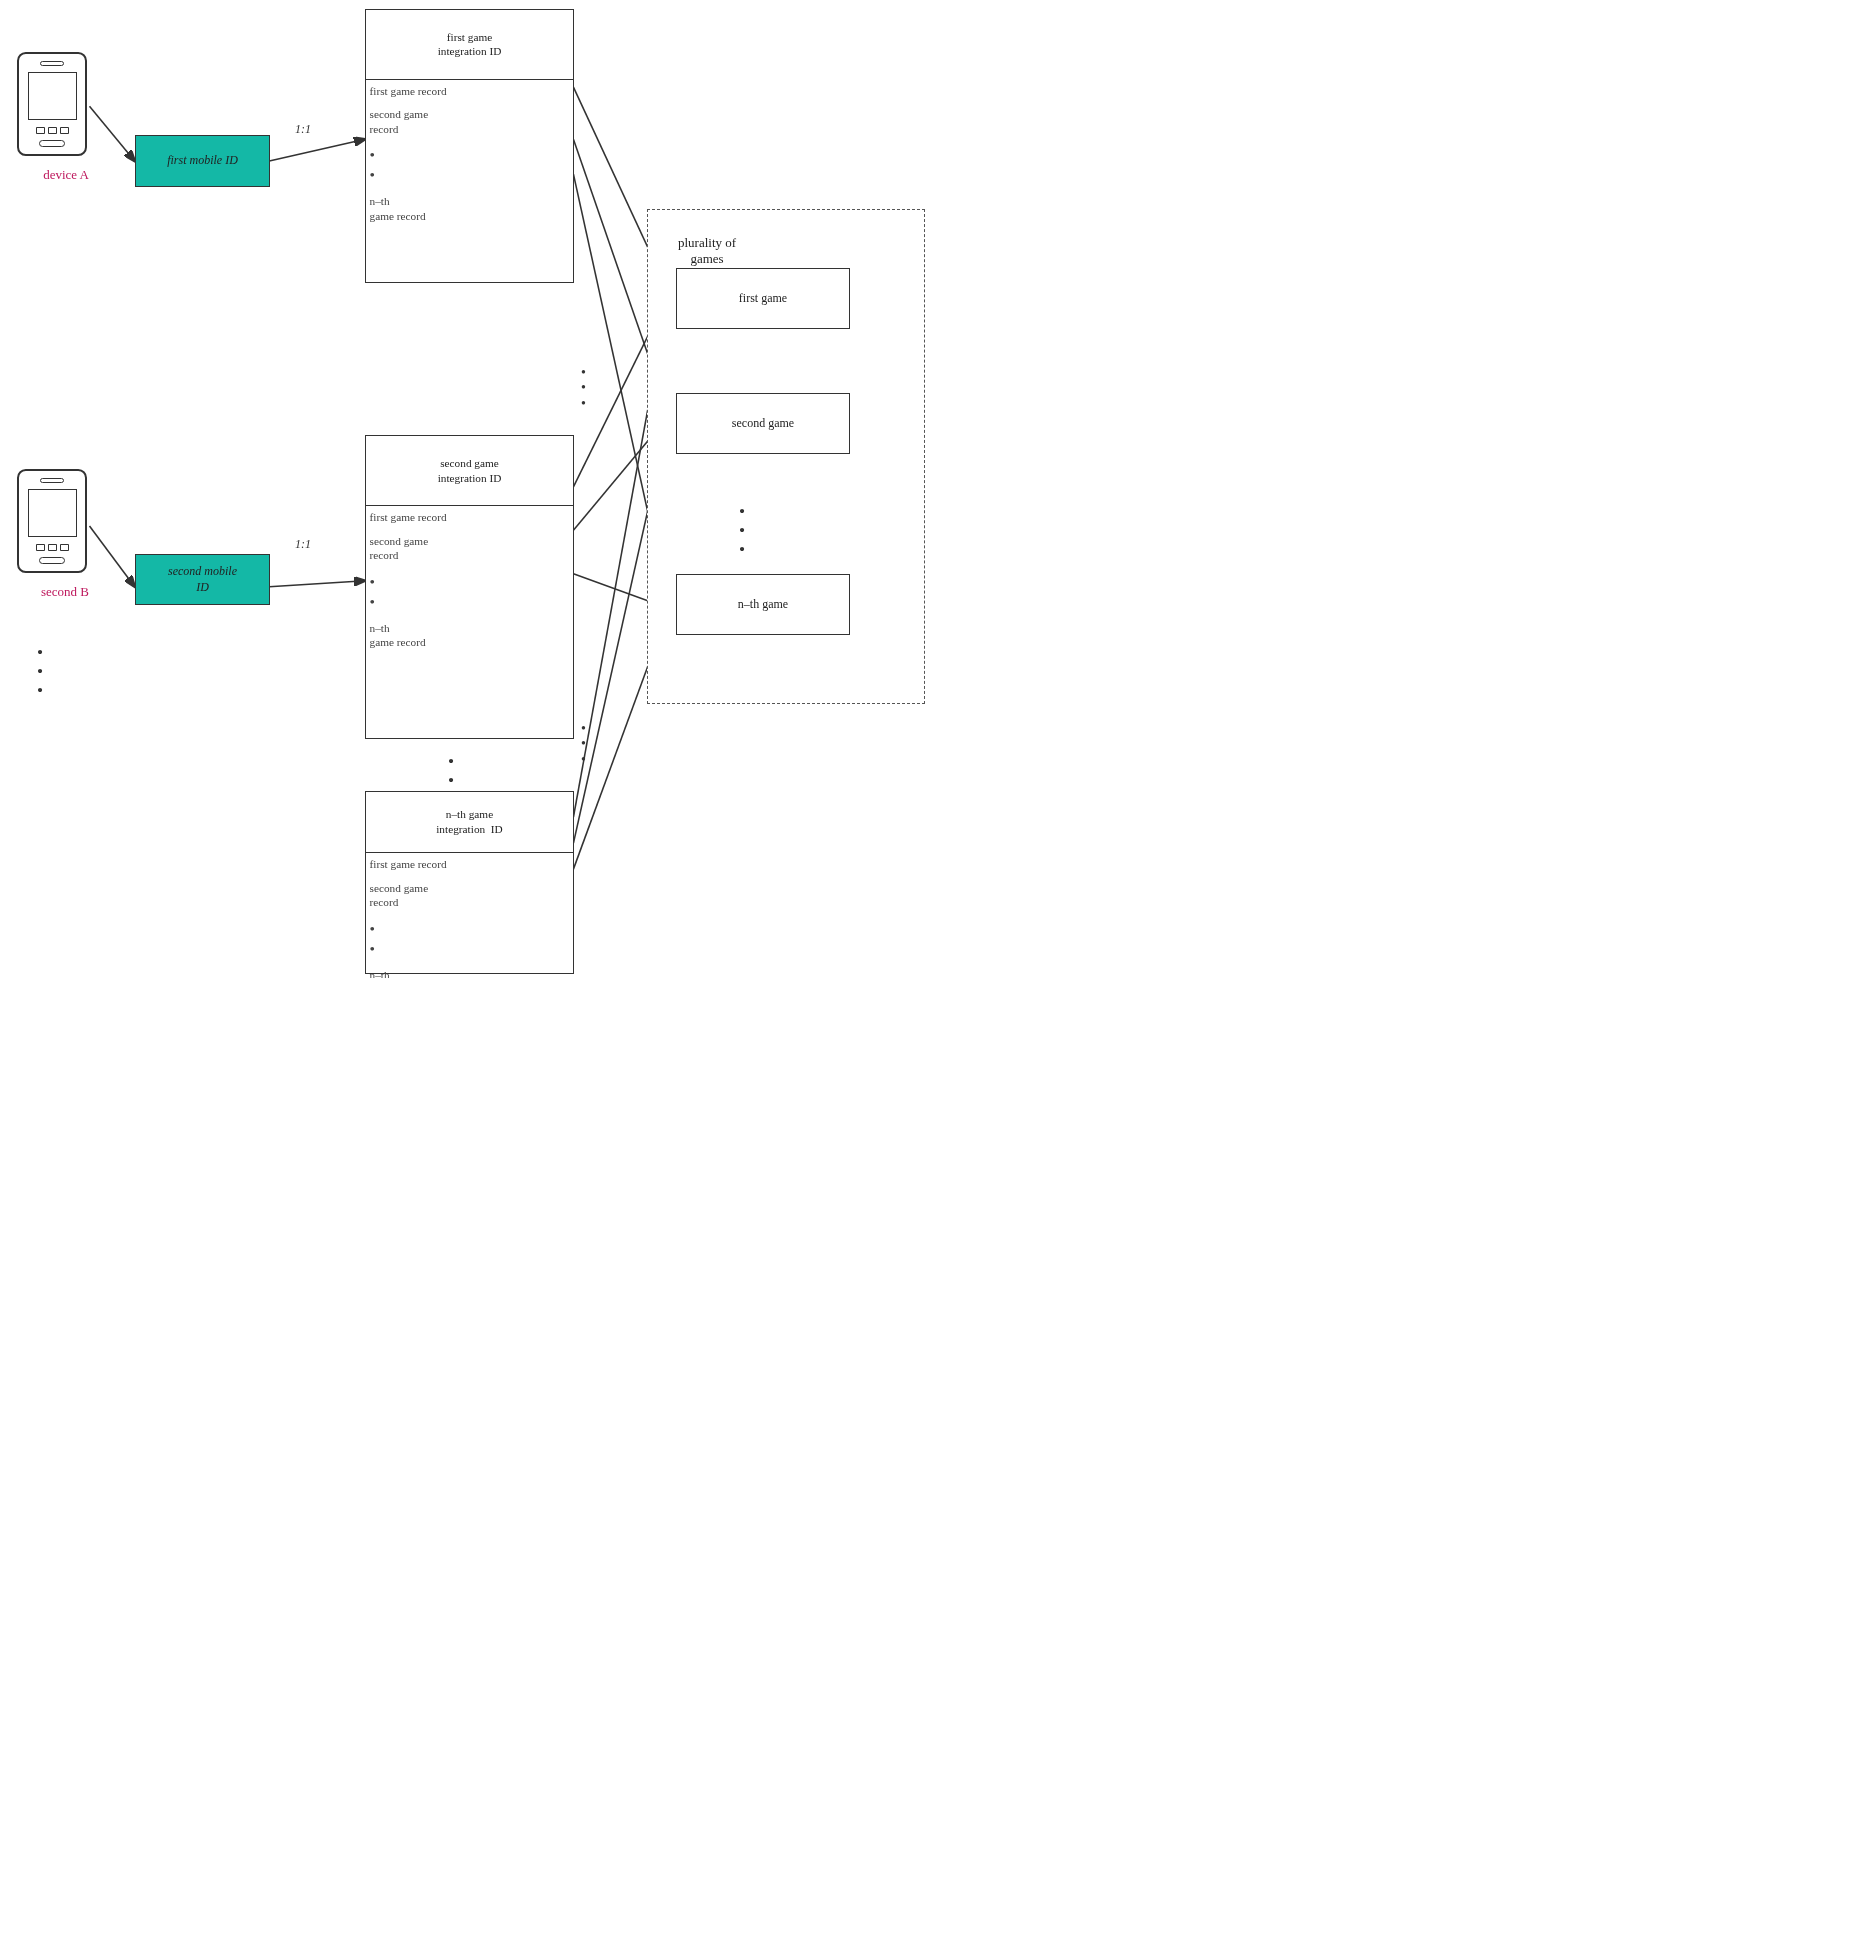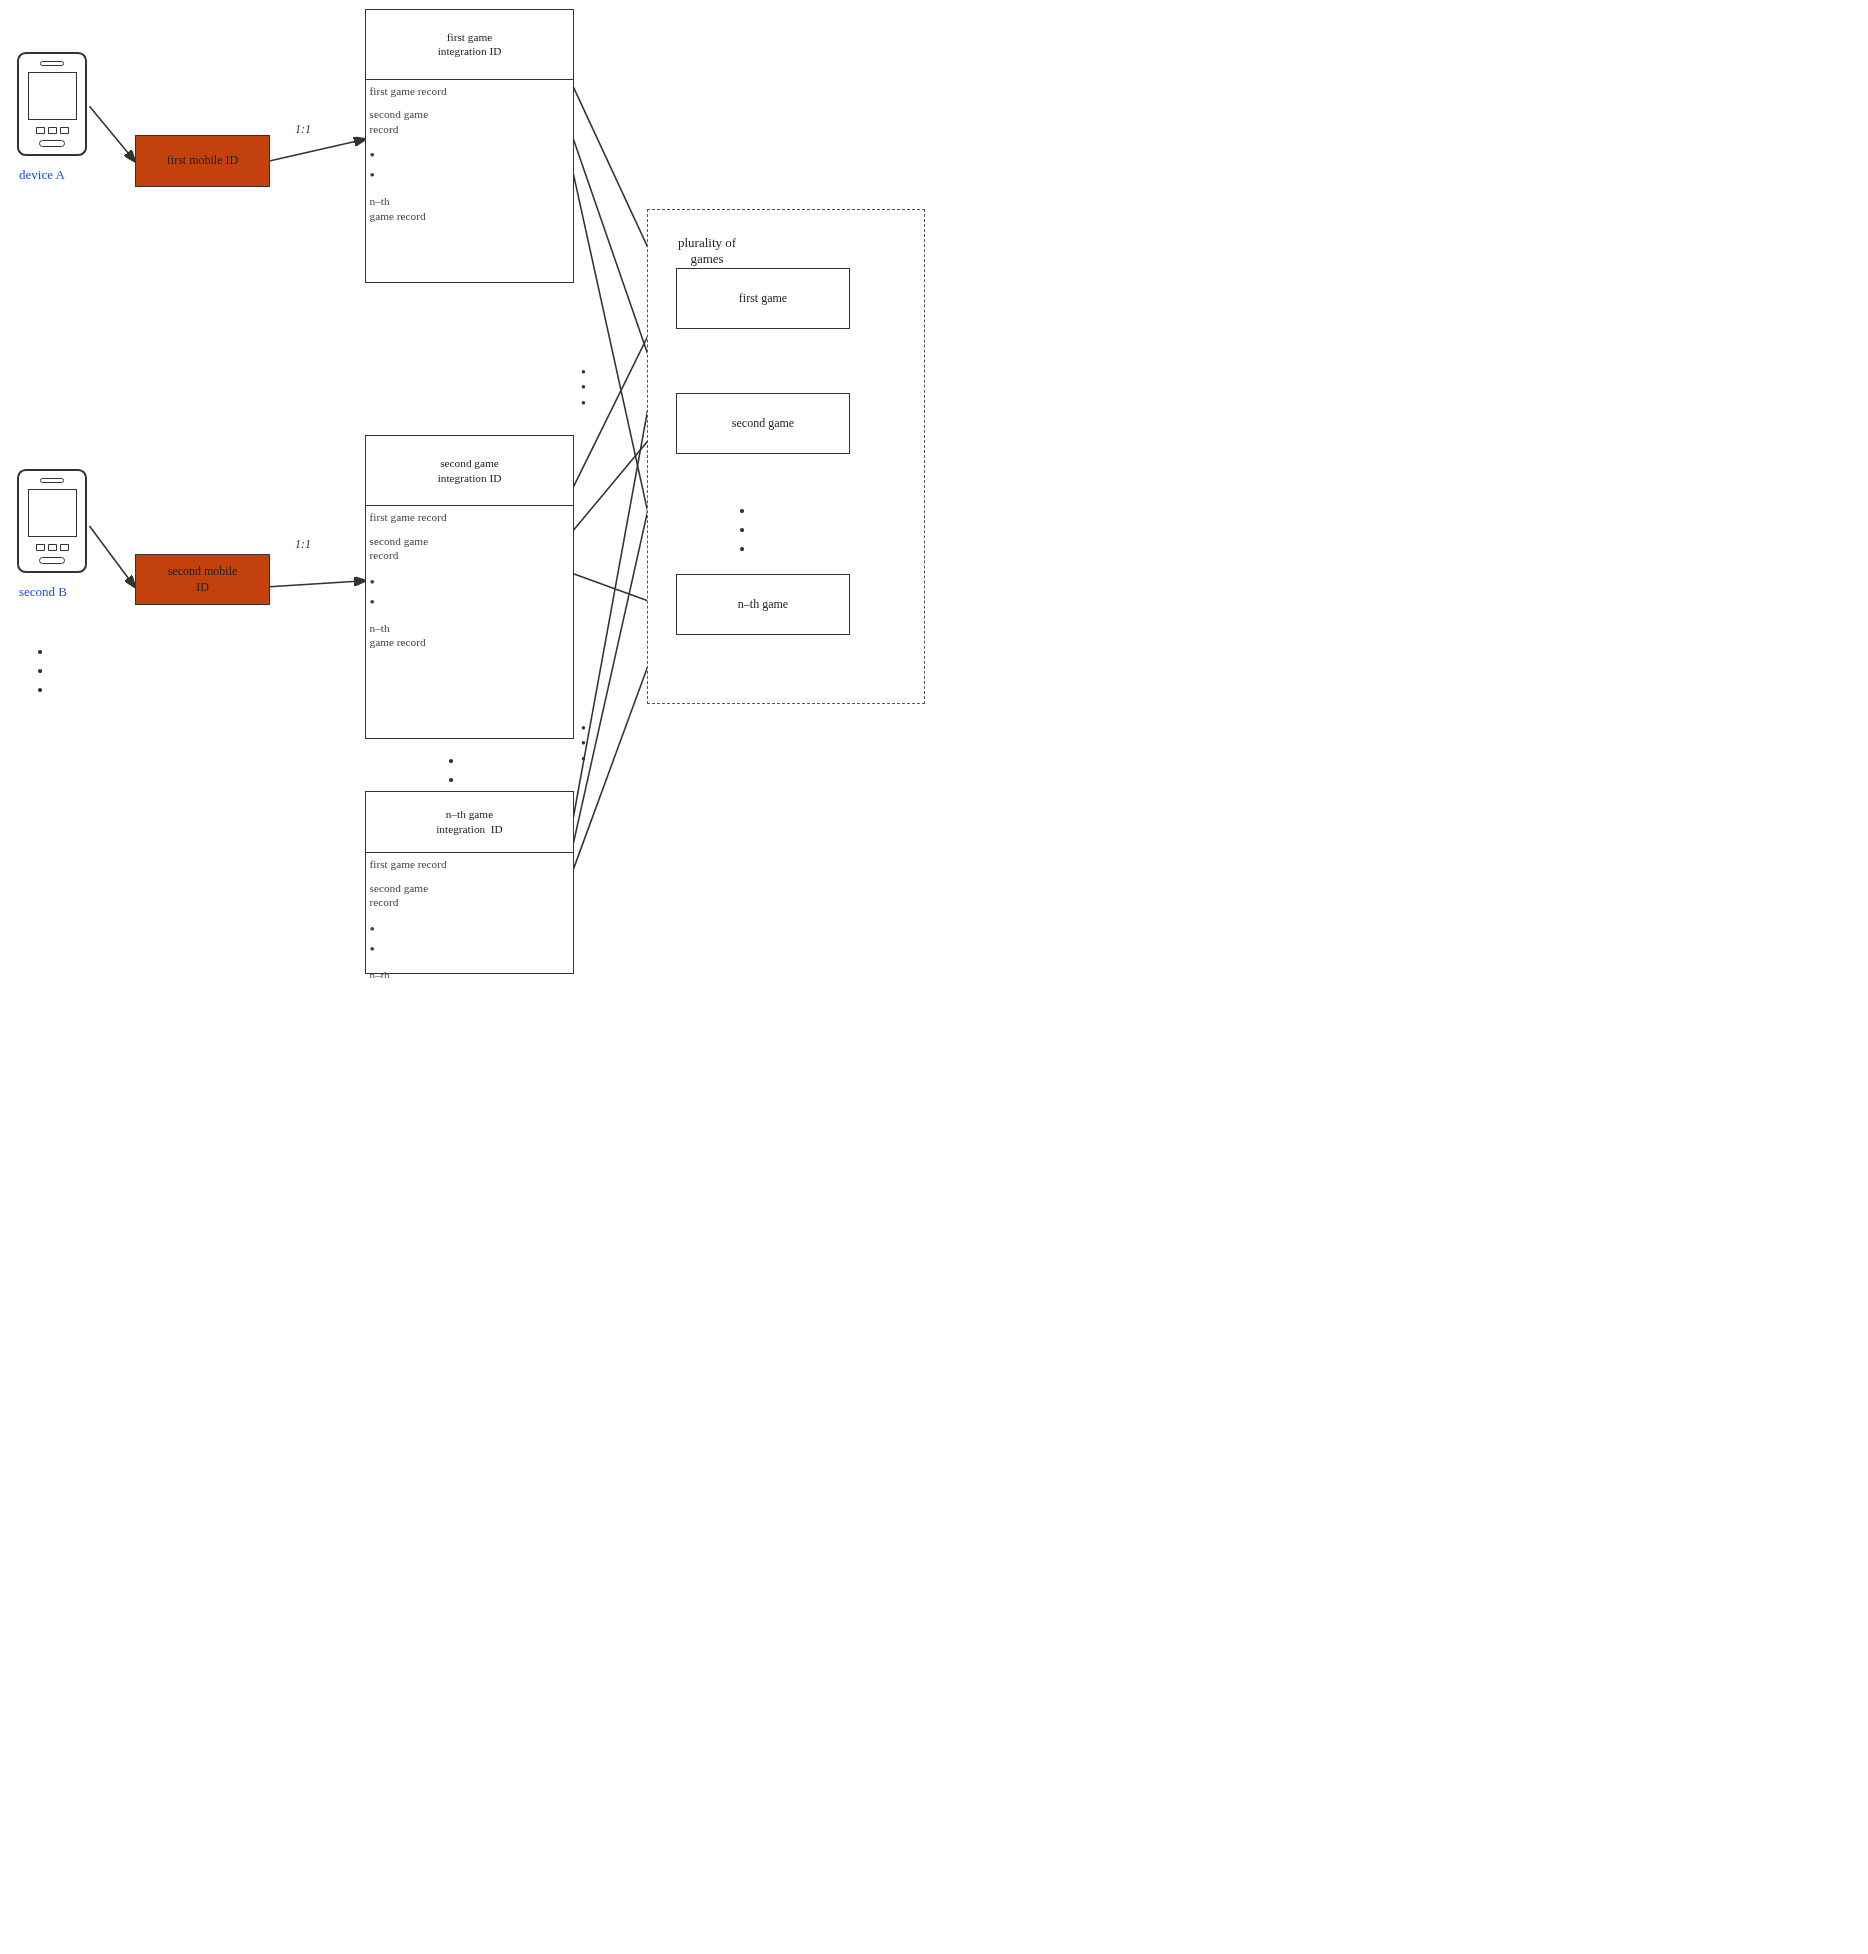--- a/index.html
+++ b/index.html
@@ -49,37 +49,38 @@
       align-items: center;
     }
     .phone-btn-small {
       width: 8.7px;
       height: 7px;
       border: 1.3px solid #333;
       border-radius: 0.9px;
     }
     .device-label {
       position: absolute;
-      text-align: left;
+      text-align: right;
       font-size: 13px;
-      color: #1d4ed8;
+      color: #be185d;
     }
 
     
     .box {
       position: absolute;
       border: 1.7px solid #333;
-      background: #c2410c;
+      background: #14b8a6;
       display: flex;
       align-items: center;
       justify-content: center;
       text-align: center;
       font-size: 12px;
       line-height: 1.3;
       color: #222;
+      font-style: italic;
     }
 
     .integration-box {
       position: absolute;
       border: 1.7px solid #333;
       background: #fff;
       font-size: 11.3px;
       line-height: 1.3;
       color: #222;
     }

